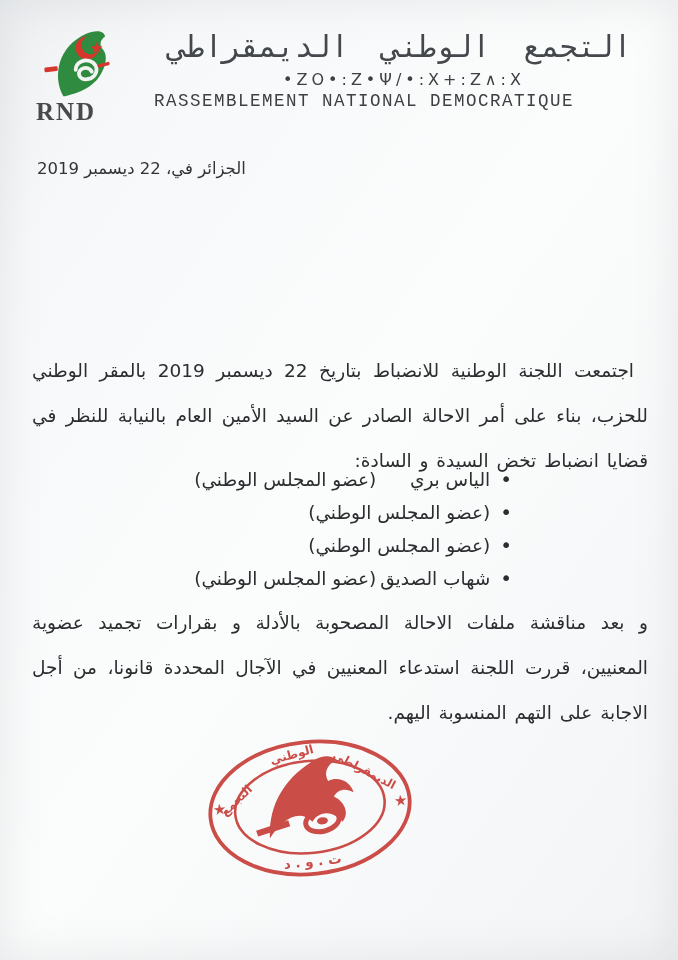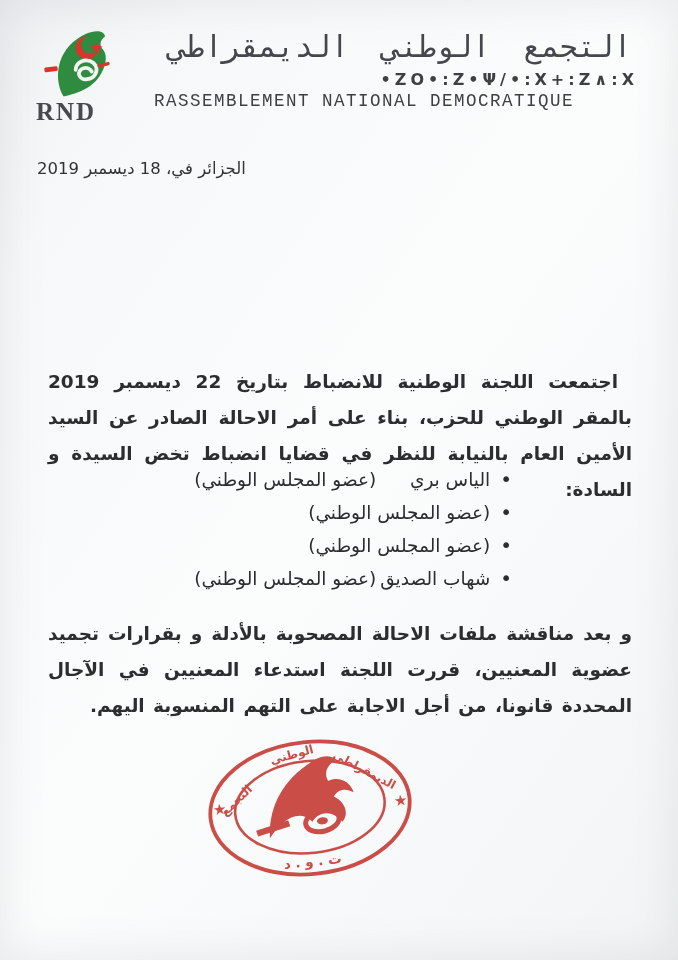--- a/index.html
+++ b/index.html
@@ -13,32 +13,32 @@
   }
   
   .letterhead { position:absolute; top:28px; left:36px; right:28px; display:flex; }
   .logo-block { width:104px; flex:0 0 auto; }
   .logo-mark { display:block; width:88px; height:74px; margin:0 auto; }
   .logo-text { text-align:left; font-family:Liberation Serif, serif; font-weight:bold;
                font-size:25px; letter-spacing:2px; color:#474a4c; margin-top:-4px; }
   .header-text { flex:1 1 auto; padding:4px 4px 0 14px; }
   .arabic-title { direction:rtl; text-align:center; font-size:30px; line-height:1.15;
                   color:#44484c; word-spacing:15px; white-space:nowrap;font-family:Liberation Mono, monospace; }
-  .tifinagh-line { display:flex; justify-content:flex-end; margin-top:3px; padding:0 8px;
-                   font-weight:bold; font-size:16px; letter-spacing:4px; color:#3d4144;
+  .tifinagh-line { display:flex; justify-content:center; margin-top:3px; padding:0 8px;
+                   font-weight:normal; font-size:16px; letter-spacing:4px; color:#3d4144;
                    font-family:"DejaVu Sans", sans-serif;margin-left:8px; }
   .french-title { margin-top:2px; font-family:Liberation Mono, monospace; font-size:17.5px;
                   letter-spacing:1.5px; color:#3d4144; white-space:nowrap; }
   
   .date-line { position:absolute; top:159px; left:37px; direction:rtl;
                font-size:16.5px; color:#313335; }
   .doc-title { position:absolute; top:250px; left:0; right:0; margin:0; text-align:center;
                font-size:27px; font-weight:bold; color:#2b2c2e; }
-  .par { direction:rtl; text-align:justify; font-size:18.5px; line-height:36px;
-         word-spacing:2px; color:#2c2d2f; margin:16px;font-weight:bold; }
+  .par { direction:rtl; text-align:justify; font-size:18.5px; line-height:45px;
+         word-spacing:2px; color:#2c2d2f; margin:0; }
   .par-intro { position:absolute; top:348px; right:30px; left:32px; text-indent:14px; }
   .par-decision { position:absolute; top:600px; right:30px; left:32px; }
   .members-list { position:absolute; top:463px; right:166px; left:90px;
                   list-style:none; margin:0; padding:0; direction:rtl; }
   .members-list li { display:flex; align-items:baseline; font-size:18.5px; line-height:33px; }
   .members-list li::before { content:"•"; font-size:20px; margin-left:10px; flex:0 0 auto; }
   .member-name { flex:0 0 114px; }
   
   .stamp { position:absolute; top:733px; left:203px; width:214px; height:150px;
            transform:rotate(-6deg); opacity:.93; }
@@ -70,21 +70,21 @@
       <div class="arabic-title" dir="rtl">التجمع الوطني الديمقراطي</div>
       <div class="tifinagh-line">
         <span>•ZO•:Z</span>
         <span>•Ψ/•:X</span>
         <span>+:Z∧:X</span>
       </div>
       <div class="french-title">RASSEMBLEMENT NATIONAL DEMOCRATIQUE</div>
     </div>
   </header>
 
-  <div class="date-line" dir="rtl">الجزائر في، 18 ديسمبر 2019</div>
+  <div class="date-line" dir="rtl">الجزائر في، 22 ديسمبر 2019</div>
 
 
   <p class="par par-intro" dir="rtl">اجتمعت اللجنة الوطنية للانضباط بتاريخ 22 ديسمبر 2019 بالمقر الوطني للحزب، بناء على أمر الاحالة الصادر عن السيد الأمين العام بالنيابة للنظر في قضايا انضباط تخض السيدة و السادة:</p>
 
   <ul class="members-list">
     <li>
       <span class="member-name">الياس بري</span>
       <span class="member-role">(عضو المجلس الوطني)</span>
     </li>
     <li>

